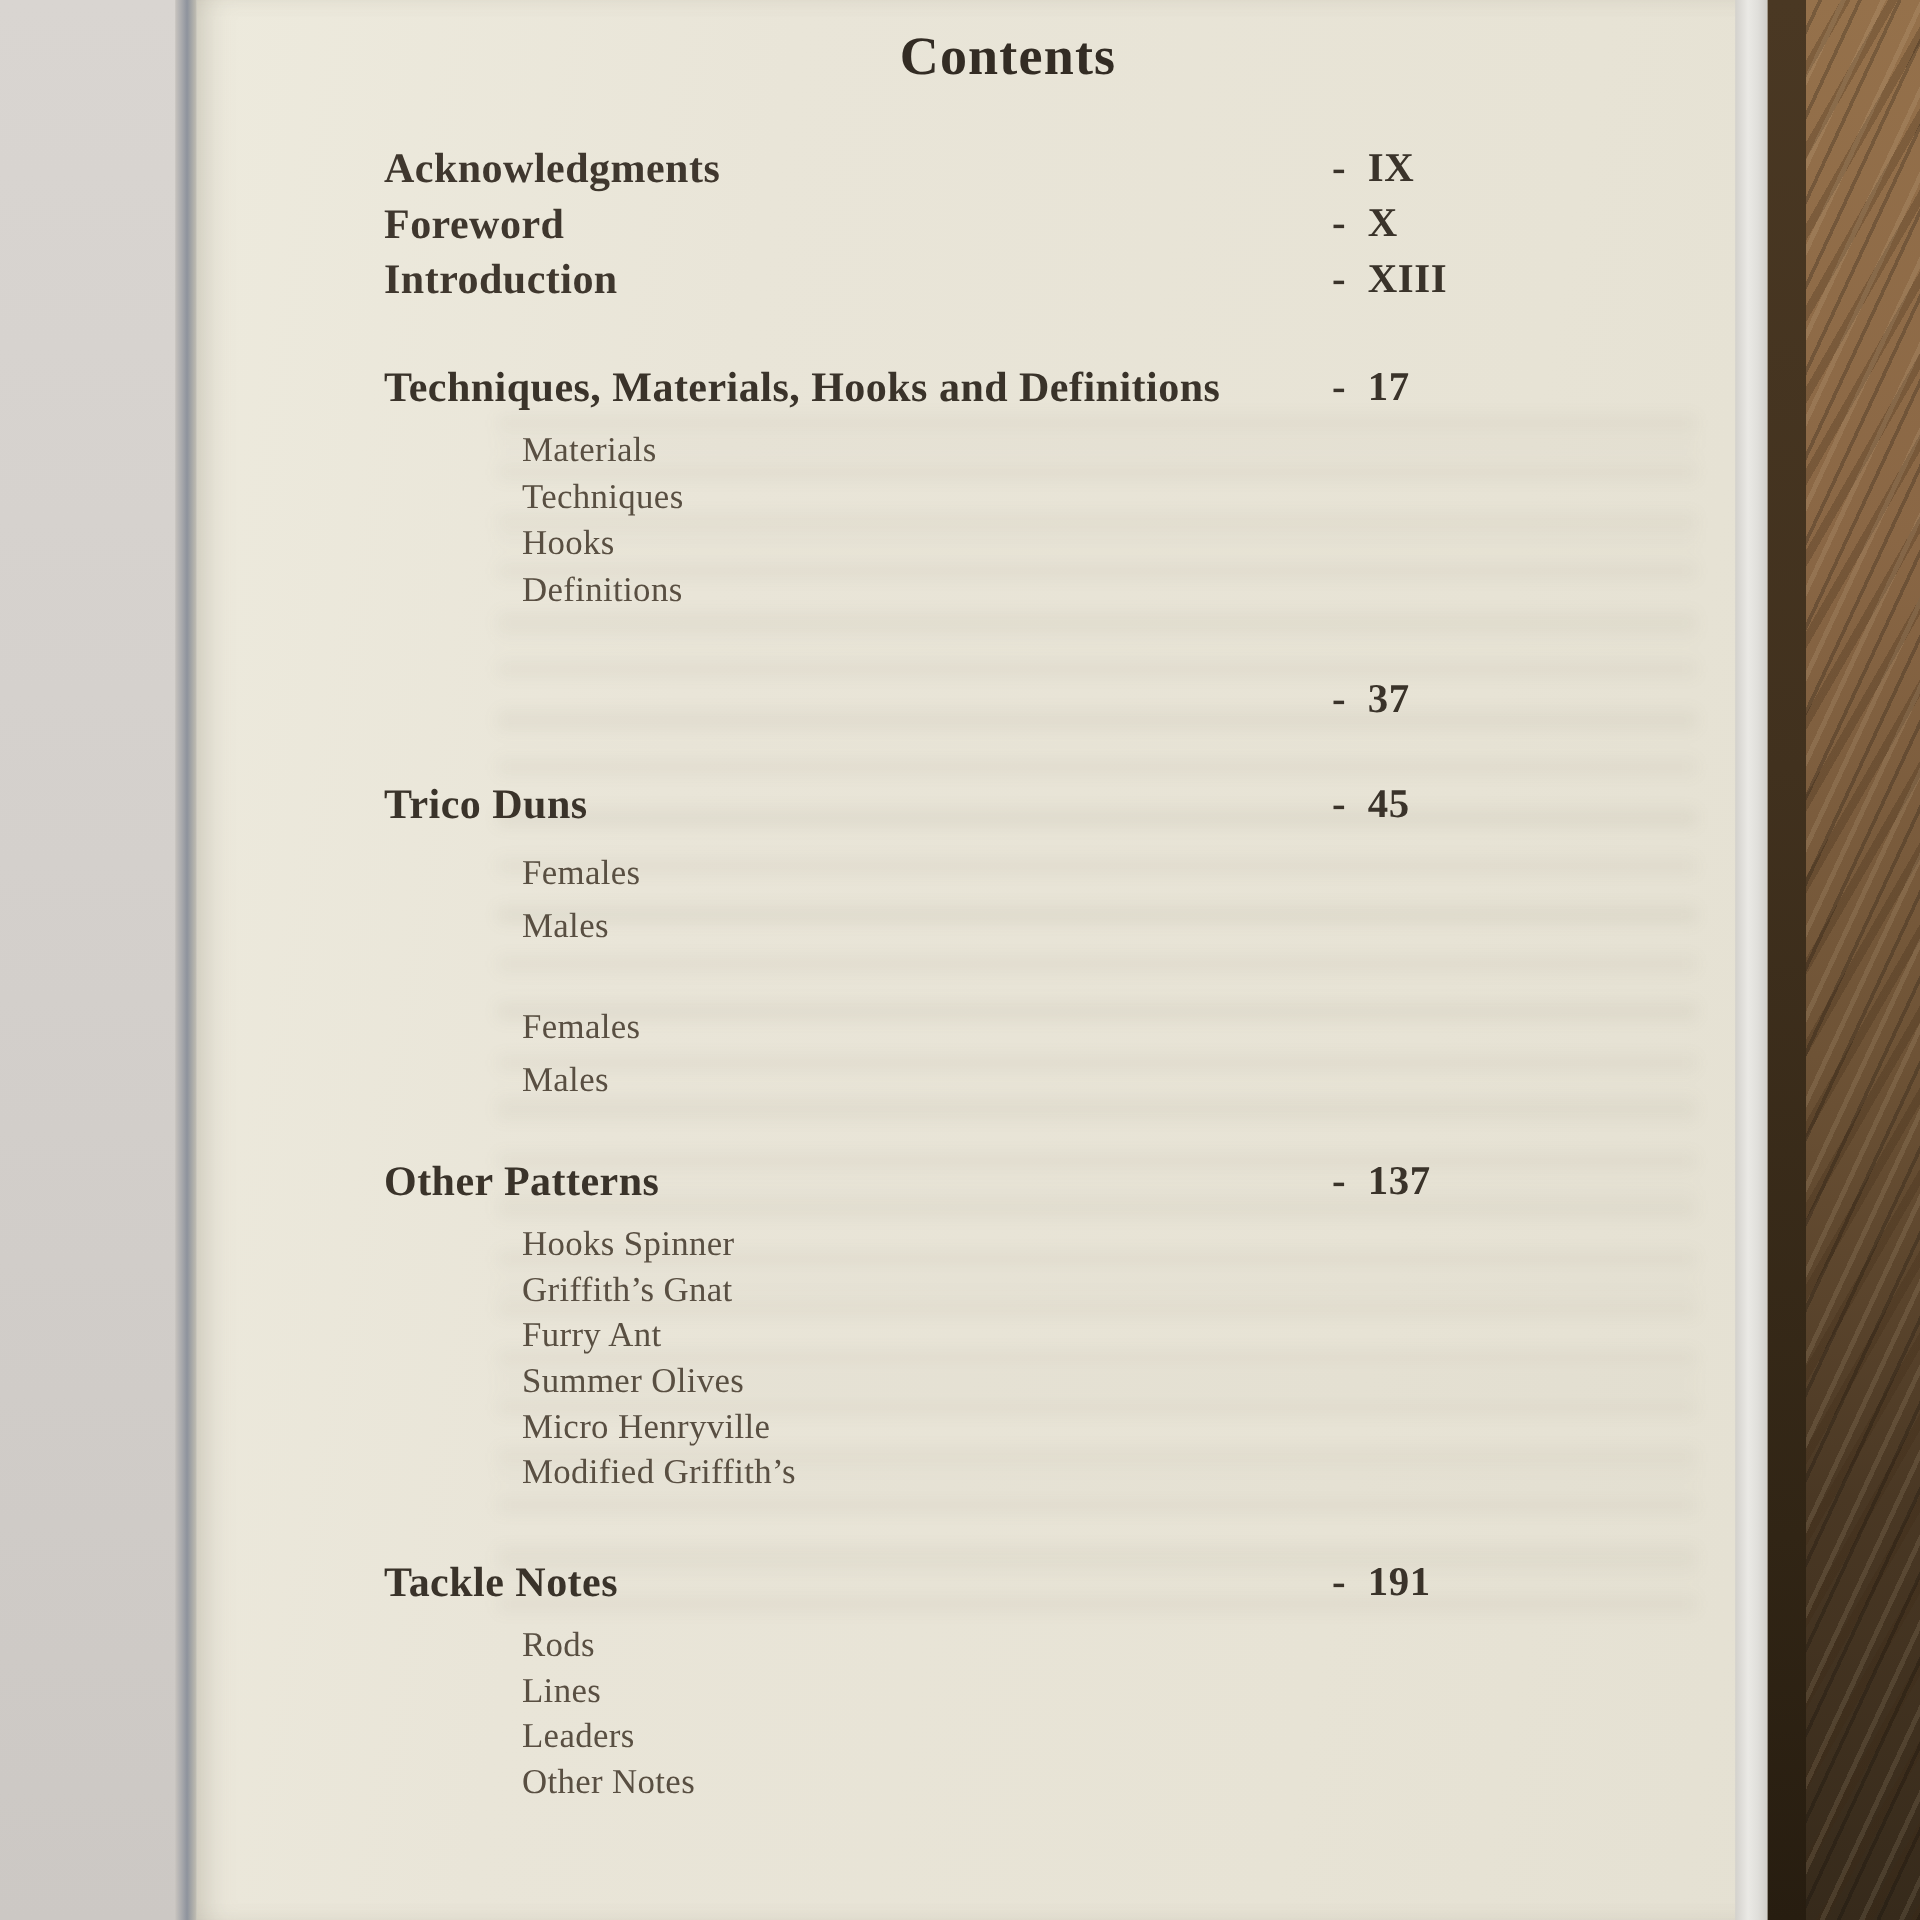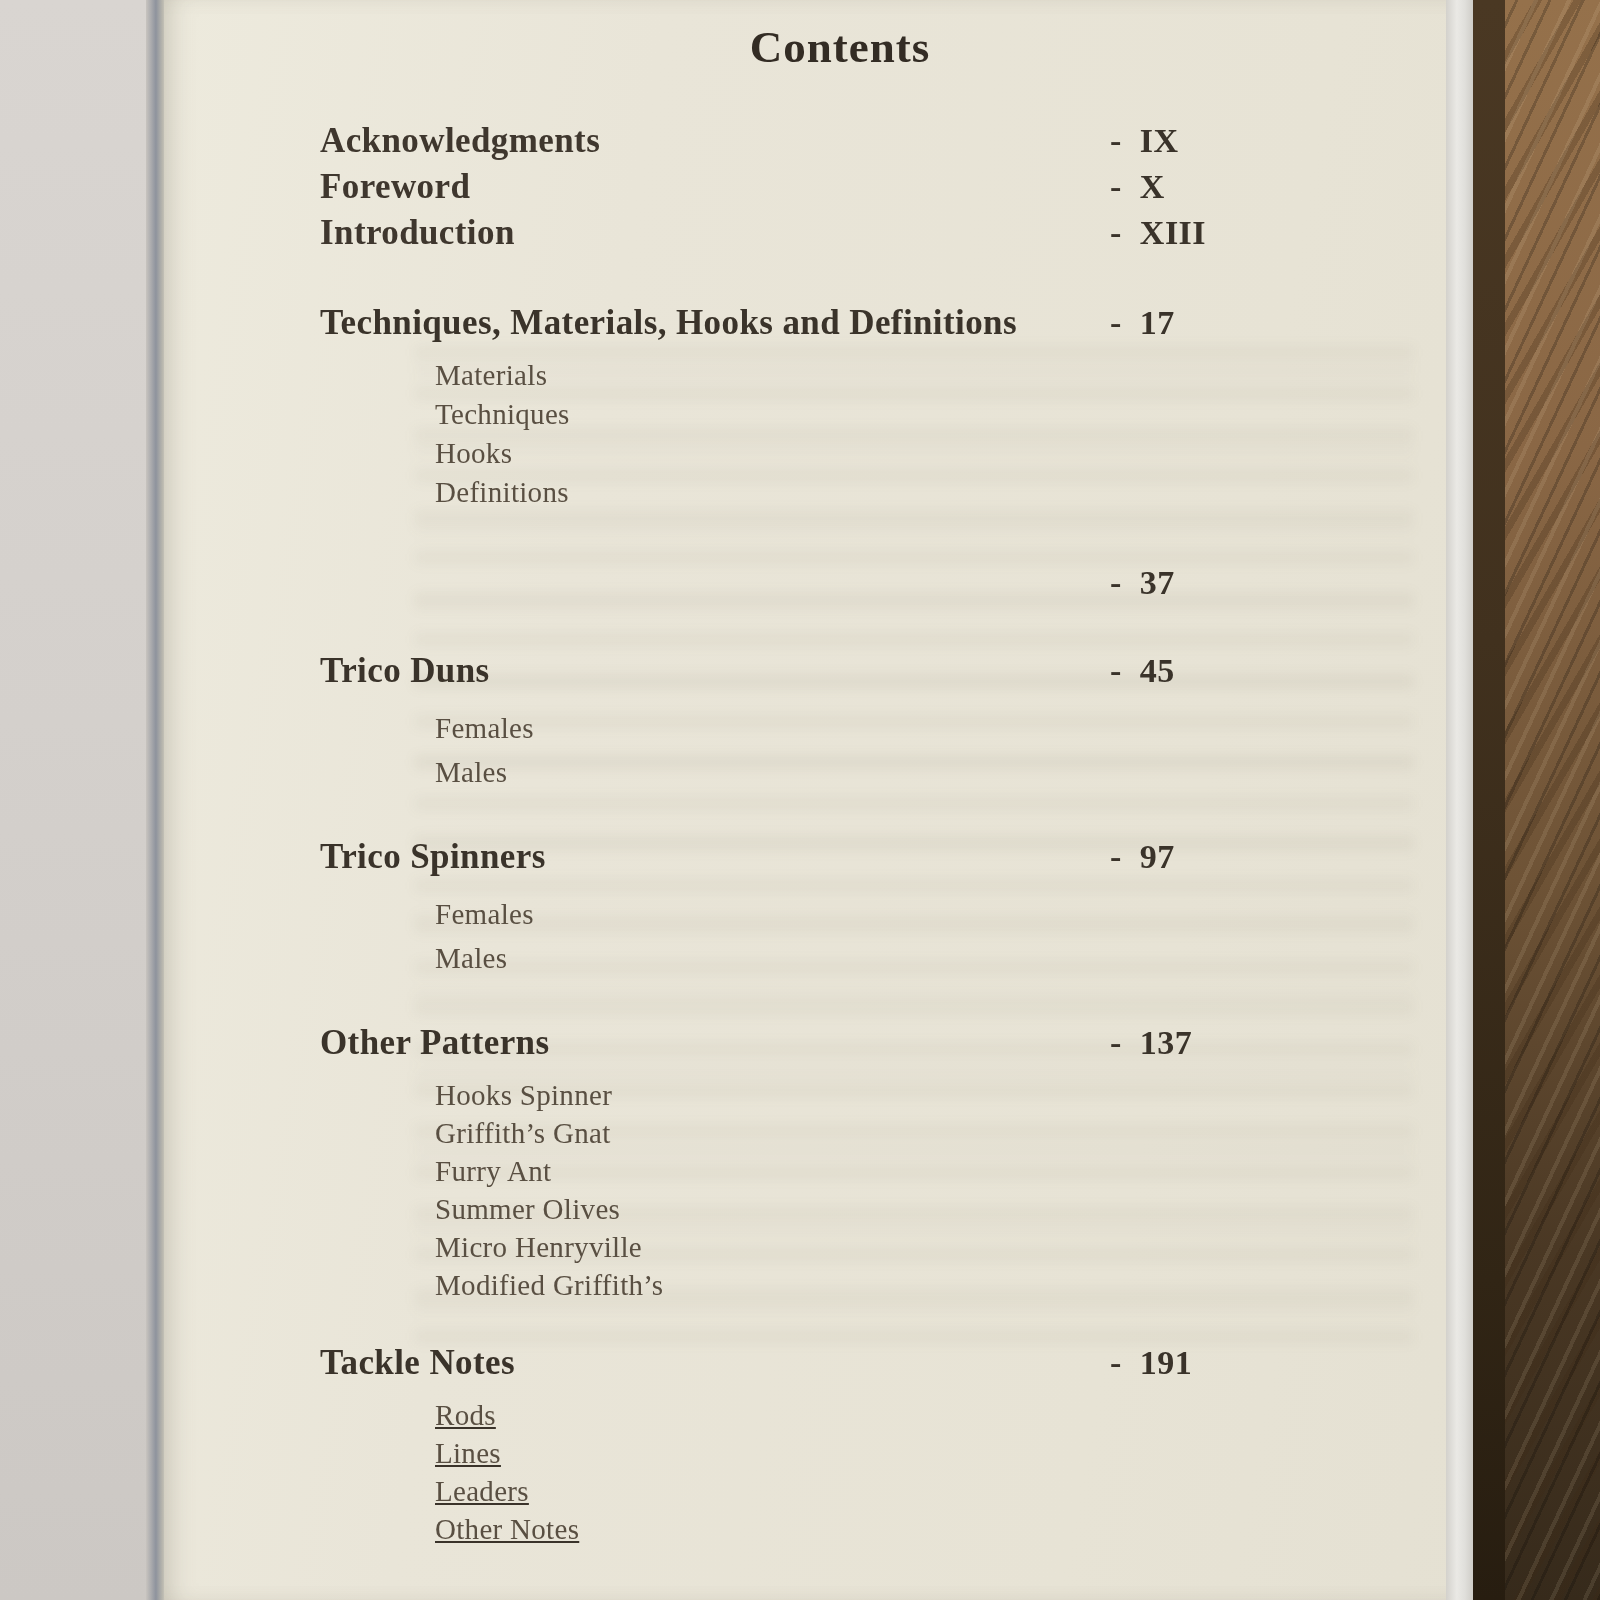--- a/index.html
+++ b/index.html
@@ -70,21 +70,21 @@
   .section .subs { margin-top:10px; }
   .sub { height:39px; line-height:39px; padding-left:271px; font-size:29px; font-weight:400; color:#594f42; letter-spacing:.3px; }
   .subs.tight .sub { height:38px; line-height:38px; }
   .subs.loose { margin-top:12px; }
   .subs.loose .sub { height:44px; line-height:44px; }
   .sec-1 { margin-top:44px; }
   .sec-2 { margin-top:48px; }
   .sec-3 { margin-top:42px; }
   .sec-4 { margin-top:40px; }
   .sec-5 { margin-top:40px; }
-  .sec-6 { margin-top:36px;text-decoration:underline; }
+  .sec-6 { margin-top:50px; }
 </style>
 </head>
 <body>
 
 <div class="scene">
 
   <div class="facing"></div>
   <div class="gutter"></div>
 
   <div class="page">
@@ -133,24 +133,20 @@
           <span class="label">Trico Duns</span>
           <span class="pn"><span class="dash">-</span><span>45</span></span>
         </div>
         <div class="subs loose">
           <div class="sub">Females</div>
           <div class="sub">Males</div>
         </div>
       </div>
 
       <div class="section sec-4">
-        <div class="row">
-          <span class="label">Trico Spinners</span>
-          <span class="pn"><span class="dash">-</span><span>97</span></span>
-        </div>
         <div class="subs loose">
           <div class="sub">Females</div>
           <div class="sub">Males</div>
         </div>
       </div>
 
       <div class="section sec-5">
         <div class="row">
           <span class="label">Other Patterns</span>
           <span class="pn"><span class="dash">-</span><span>137</span></span>

